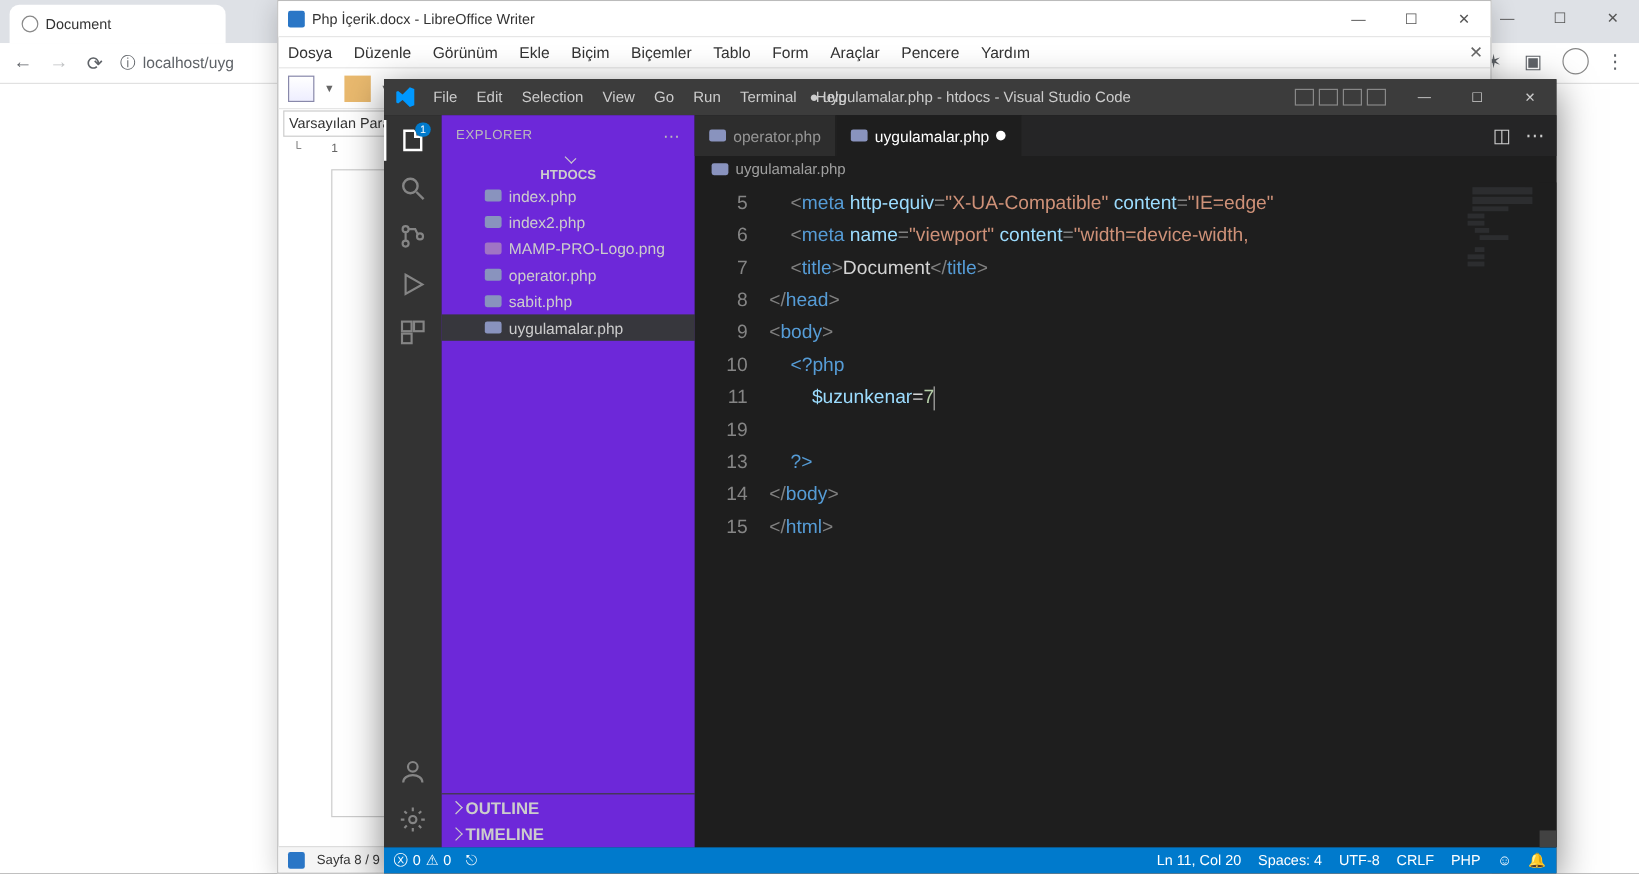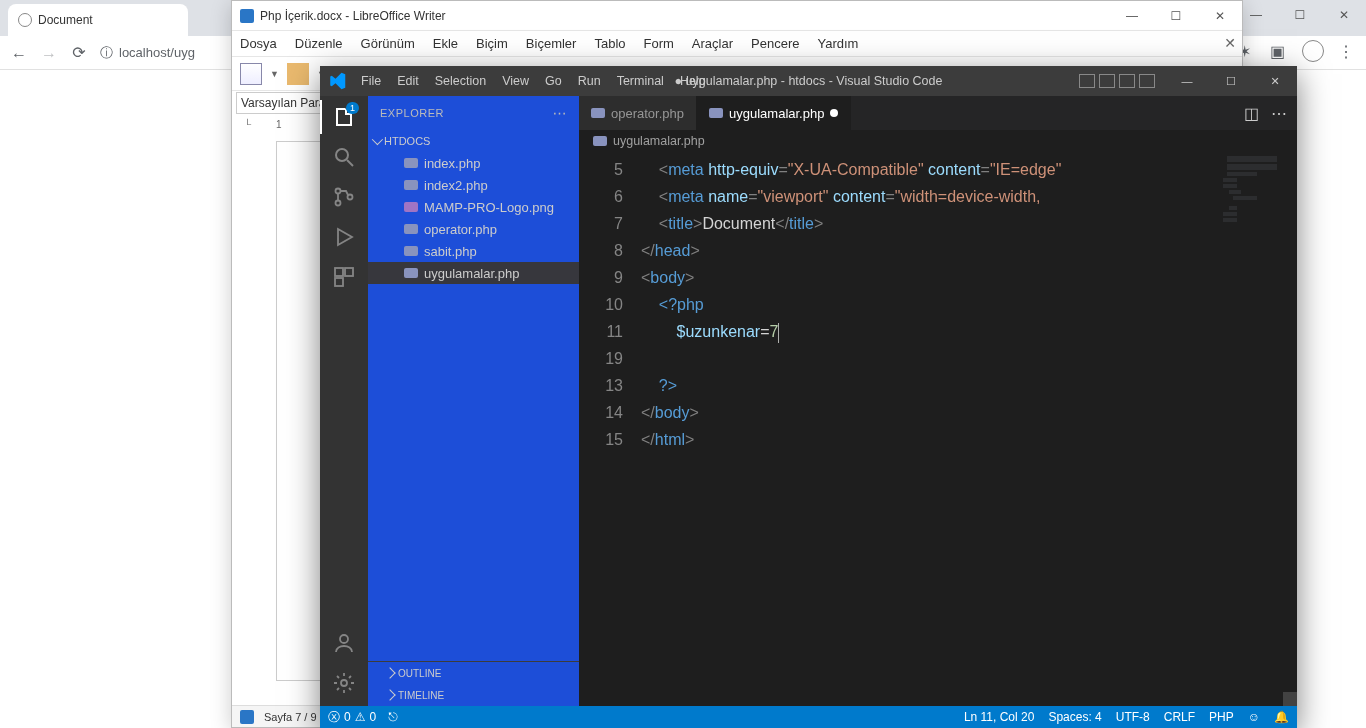--- a/index.html
+++ b/index.html
@@ -48,31 +48,31 @@
 .vsc-win-btn{width:44px;height:30px;display:flex;align-items:center;justify-content:center;color:#ccc;font-size:11px;}
 
 .vsc-body{display:flex;height:610px;}
 .vsc-activity{width:48px;background:#333333;display:flex;flex-direction:column;align-items:center;padding-top:8px;gap:14px;}
 .vsc-activity-icon{width:26px;height:26px;color:#858585;display:flex;align-items:center;justify-content:center;position:relative;}
 .vsc-activity-icon.active{color:#fff;}
 .vsc-activity-icon.active::before{content:'';position:absolute;left:-11px;top:-4px;width:2px;height:34px;background:#fff;}
 .vsc-badge{position:absolute;top:-2px;right:-2px;background:#007acc;color:#fff;border-radius:8px;font-size:9px;padding:0 4px;line-height:12px;}
 .vsc-activity-bottom{margin-top:auto;margin-bottom:10px;display:flex;flex-direction:column;gap:14px;align-items:center;}
 
-.vsc-sidebar{width:211px;background:#1d4ed8;display:flex;flex-direction:column;}
+.vsc-sidebar{width:211px;background:#6d28d9;display:flex;flex-direction:column;}
 .vsc-side-head{height:34px;display:flex;align-items:center;justify-content:space-between;padding:0 12px;font-size:11px;letter-spacing:.5px;color:#bbb;}
 .vsc-side-dots{color:#bbb;font-size:14px;}
-.vsc-folder-head{height:22px;display:flex;align-items:center;padding:0 4px;font-size:11px;font-weight:400;color:#ccc;gap:4px;}
+.vsc-folder-head{height:22px;display:flex;align-items:center;padding:0 4px;font-size:11px;font-weight:700;color:#ccc;gap:4px;flex-direction:column;}
 .vsc-file-list{flex:1;}
 .vsc-file{height:22px;display:flex;align-items:center;padding-left:36px;font-size:13px;color:#ccc;gap:6px;}
 .vsc-file.active{background:#37373d;}
 .vsc-file-php-icon{width:14px;height:10px;background:#8993be;border-radius:2px;}
 .vsc-file-img-icon{width:14px;height:10px;background:#a074c4;border-radius:2px;}
 .vsc-side-bottom{border-top:1px solid #3c3c3c;}
-.vsc-side-sec{height:22px;display:flex;align-items:center;padding:0 18px;font-size:10px;font-weight:400;color:#ccc;gap:4px;}
+.vsc-side-sec{height:22px;display:flex;align-items:center;padding:0 8px;font-size:14px;font-weight:700;color:#ccc;gap:4px;}
 
 .vsc-editor{flex:1;background:#1e1e1e;display:flex;flex-direction:column;position:relative;}
 .vsc-tabs{height:34px;background:#252526;display:flex;align-items:stretch;}
 .vsc-tab{display:flex;align-items:center;padding:0 12px;font-size:13px;color:#969696;gap:6px;background:#2d2d2d;border-right:1px solid #1e1e1e;}
 .vsc-tab.active{background:#1e1e1e;color:#fff;}
 .vsc-tab-dot{width:8px;height:8px;border-radius:50%;background:#fff;}
 .vsc-tab-actions{margin-left:auto;display:flex;align-items:center;padding:0 10px;gap:12px;color:#ccc;}
 .vsc-breadcrumb{height:22px;display:flex;align-items:center;padding:0 14px;font-size:12.5px;color:#a0a0a0;gap:6px;}
 .vsc-code{flex:1;display:flex;font-family:Consolas,"Courier New",monospace;font-size:16px;line-height:27px;position:relative;}
 .vsc-gutter{width:62px;text-align:right;color:#858585;padding-right:18px;padding-top:4px;}
@@ -160,21 +160,21 @@
     <div class="lo-tb-icon lo-tb-new"></div>
     <span style="font-size:9px;color:#666">▼</span>
     <div class="lo-tb-icon lo-tb-open"></div>
     <span style="font-size:9px;color:#666">▼</span>
   </div>
   <input class="lo-status-select" readonly="" value="Varsayılan Paragr" style="">
   <div class="lo-ruler">└ &nbsp;&nbsp;&nbsp;&nbsp;&nbsp;&nbsp;&nbsp; <span>1</span></div>
   <div class="lo-page"></div>
   <div class="lo-statusbar">
     <span style="width:14px;height:14px;background:#2a76c6;border-radius:2px;display:inline-block"></span>
-    <span>Sayfa 7 / 9</span>
+    <span>Sayfa 8 / 9</span>
   </div>
 </div>
 
 <div class="vsc-window">
   <div class="vsc-title">
     <div class="vsc-title-left">
       <svg class="vsc-logo" viewBox="0 0 24 24">
           <path fill="#0098ff" d="M23 3l-5-2-8 8-5-4-2 1v12l2 1 5-4 8 8 5-2V3z"></path>
         </svg>
       <div class="vsc-menu-item">File</div>

